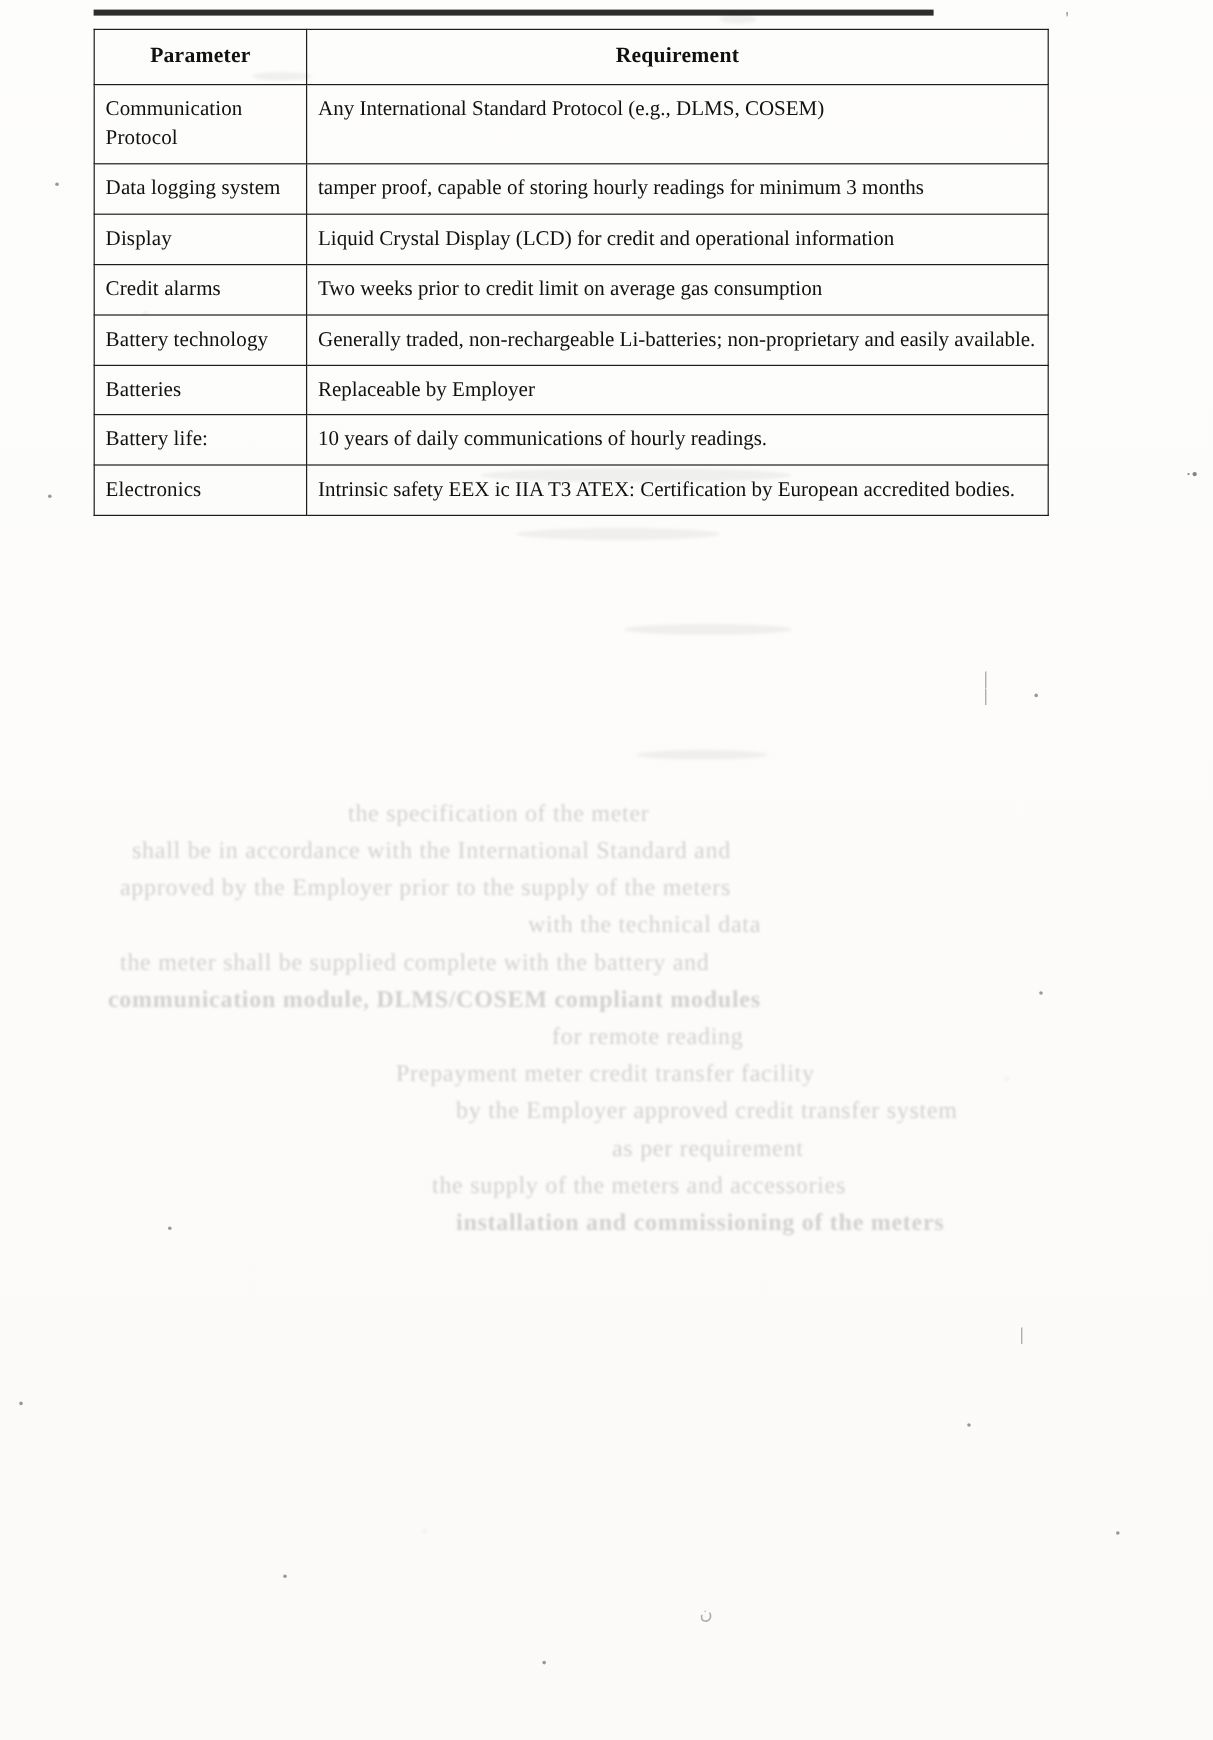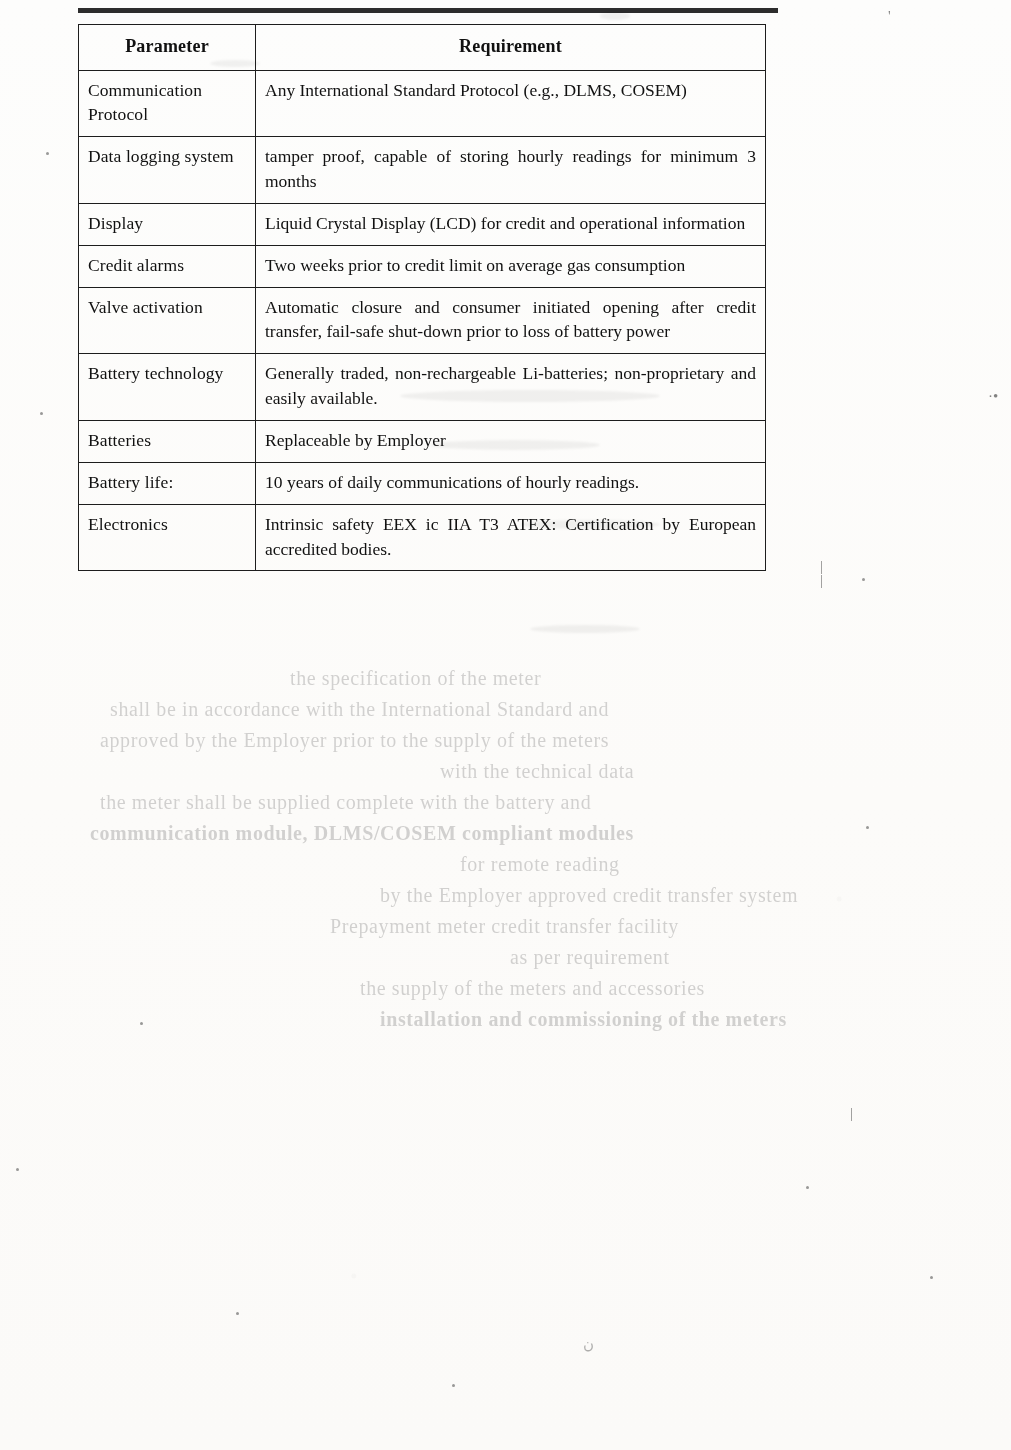--- a/index.html
+++ b/index.html
@@ -35,21 +35,21 @@
     width: 700px;
     height: 5px;
     background: #1b1b1b;
     opacity: 0.92;
   }
 
   .table-wrap {
     position: absolute;
     left: 78px;
     top: 24px;
-    width: 688px;
+    width: 796px;
   }
 
   table.spec {
     border-collapse: collapse;
     width: 100%;
     table-layout: fixed;
     background: transparent;
   }
   table.spec th,
   table.spec td {
@@ -159,24 +159,20 @@
         </tr>
         <tr>
           <td class="param">Display</td>
           <td class="req">Liquid Crystal Display (LCD) for credit and operational information</td>
         </tr>
         <tr>
           <td class="param">Credit alarms</td>
           <td class="req">Two weeks prior to credit limit on average gas consumption</td>
         </tr>
         <tr>
-          <td class="param">Valve activation</td>
-          <td class="req">Automatic closure and consumer initiated opening after credit transfer, fail-safe shut-down prior to loss of battery power</td>
-        </tr>
-        <tr>
           <td class="param">Battery technology</td>
           <td class="req">Generally traded, non-rechargeable Li-batteries; non-proprietary and easily available.</td>
         </tr>
         <tr>
           <td class="param">Batteries</td>
           <td class="req">Replaceable by Employer</td>
         </tr>
         <tr>
           <td class="param">Battery life:</td>
           <td class="req">10 years of daily communications of hourly readings.</td>
@@ -190,22 +186,22 @@
   </div>
 
   <div class="ghost-block">
     <div class="ghost-line" style="margin-left:200px;">the specification of the meter</div>
     <div class="ghost-line" style="margin-left:20px;">shall be in accordance with the International Standard and</div>
     <div class="ghost-line" style="margin-left:10px;">approved by the Employer prior to the supply of the meters</div>
     <div class="ghost-line" style="margin-left:350px;">with the technical data</div>
     <div class="ghost-line" style="margin-left:10px;">the meter shall be supplied complete with the battery and</div>
     <div class="ghost-line" style="margin-left:0px;font-weight:bold;">communication module, DLMS/COSEM compliant modules</div>
     <div class="ghost-line" style="margin-left:370px;">for remote reading</div>
+    <div class="ghost-line" style="margin-left:240px;">Prepayment meter credit transfer facility</div>
     <div class="ghost-line" style="margin-left:290px;">by the Employer approved credit transfer system</div>
-    <div class="ghost-line" style="margin-left:240px;">Prepayment meter credit transfer facility</div>
     <div class="ghost-line" style="margin-left:420px;">as per requirement</div>
     <div class="ghost-line" style="margin-left:270px;">the supply of the meters and accessories</div>
     <div class="ghost-line" style="margin-left:290px;font-weight:bold;">installation and commissioning of the meters</div>
   </div>
 
   <div class="edge-mark" style="left:888px; top:8px;">'</div>
   <div class="edge-mark" style="left:988px; top:388px;">·•</div>
   <div class="edge-mark" style="left:820px; top:560px; line-height:0.9;">|<br>|</div>
   <div class="edge-mark" style="left:850px; top:1105px;">|</div>
   <div class="edge-mark" style="left:583px; top:1335px; color:rgba(30,30,30,0.35);">ن</div>

